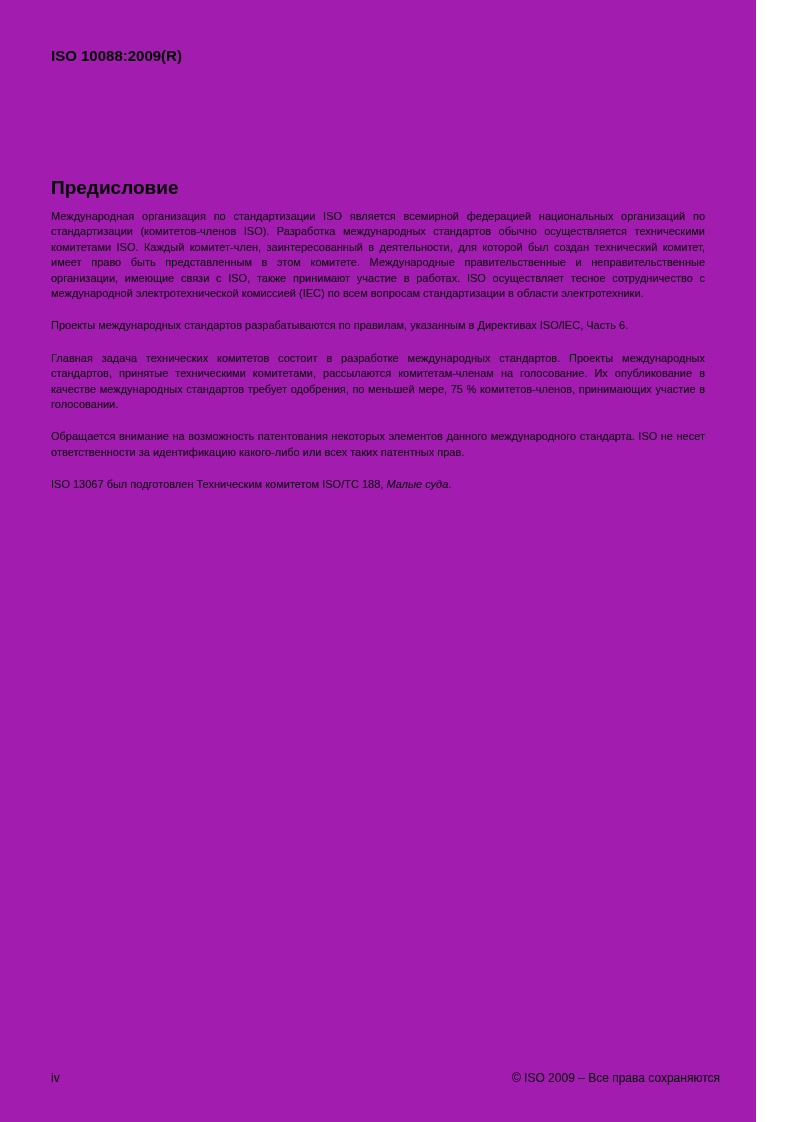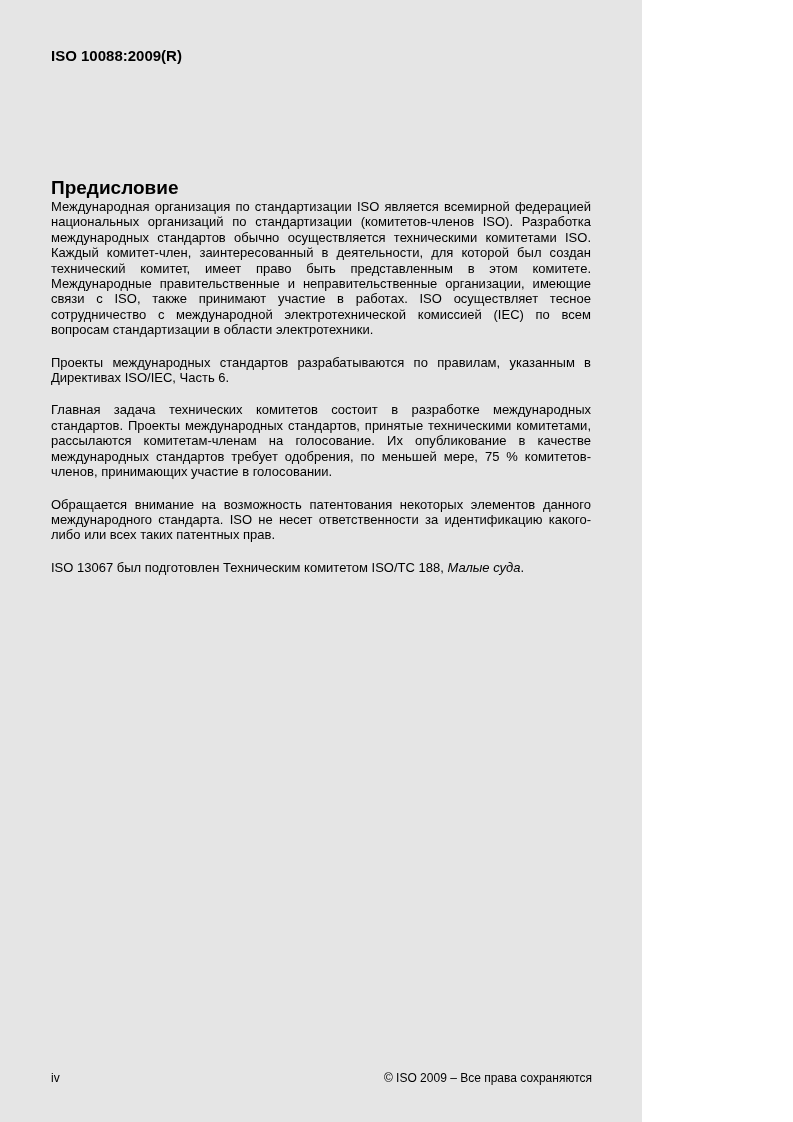--- a/index.html
+++ b/index.html
@@ -8,51 +8,52 @@
     width: 793px;
     height: 1122px;
     position: relative;
     font-family: "Liberation Sans", sans-serif;
     color: #000000;
     overflow: hidden;
   }
   .page {
     position: absolute;
     left: 0; top: 0;
-    width: 642px; height: 1122px;
-    background: #e5e5e5;
+    width: 756px; height: 1122px;
+    background: #a21caf;
   }
   .content {
     position: absolute;
     left: 51px;
     right: 51px;
     top: 47px;
   }
   .doc-number {
     font-size: 15px;
     font-weight: bold;
     line-height: 18px;
   }
   .foreword-heading {
     margin-top: 112px;
     font-size: 19px;
     font-weight: bold;
     line-height: 22px;
   }
   .body-par {
-    font-size: 13px;
+    font-size: 11px;
     line-height: 15.4px;
     text-align: justify;
     margin-bottom: 17px;
+    margin-top: 10px;
   }
   .italic { font-style: italic; }
   .footer {
     position: absolute;
     left: 51px;
-    right: 50px;
+    right: 36px;
     top: 1071px;
     display: flex;
     justify-content: space-between;
     align-items: baseline;
     font-size: 12px;
     line-height: 14px;
   }
 </style>
 </head>
 <body>

